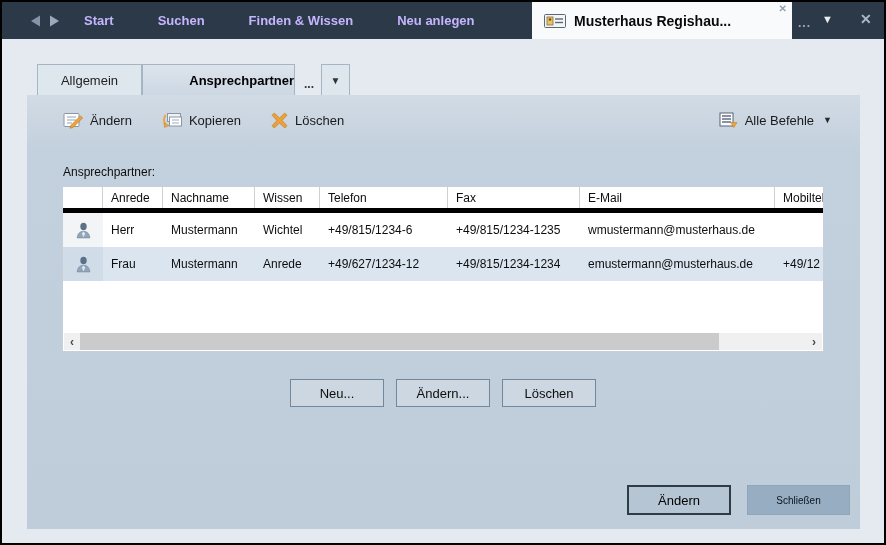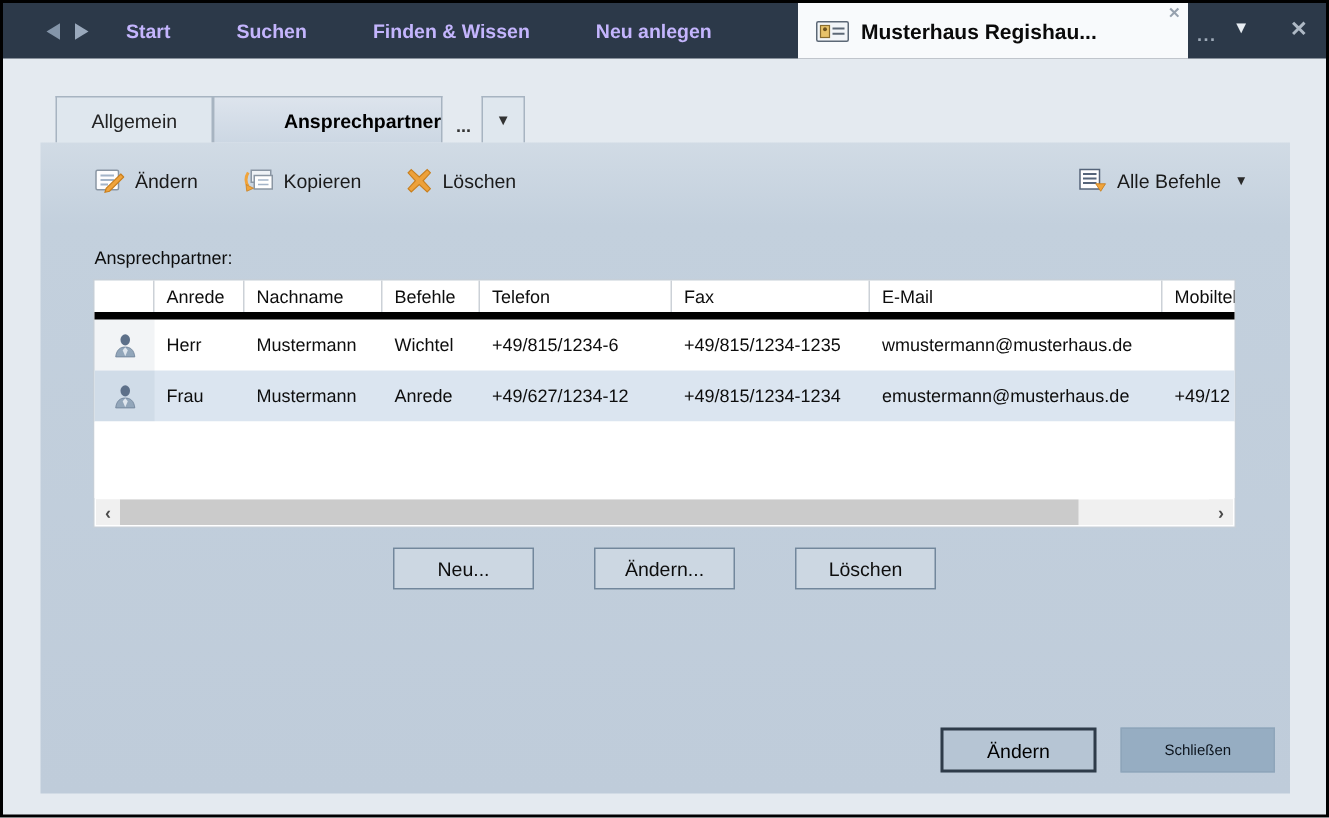--- a/index.html
+++ b/index.html
@@ -81,22 +81,22 @@
     height:17px; margin:1px; background:#f0f0f0; display:flex; align-items:center;
   }
   .scroll-arrow {
     width:16px; height:17px; display:flex; align-items:center; justify-content:center;
     font-size:12px; font-weight:bold; color:#4a4a4a; background:#f0f0f0;
   }
   .scroll-track { flex:1; height:17px; position:relative; }
   .scroll-thumb { position:absolute; left:0; top:0; height:17px; width:88%; background:#cbcbcb; }
   
   .row-actions {
-    position:absolute; left:35px; top:270px; width:762px;
-    display:flex; justify-content:center; gap:40px;
+    position:absolute; left:35px; top:284px; width:762px;
+    display:flex; justify-content:center; gap:12px;
   }
   .panel-btn {
     min-width:94px; height:28px; border:1px solid #72879c; background:#ccd7e2;
     font-family:"Liberation Sans",sans-serif; font-size:13px; color:#0d0d0d; padding:0 14px;
   }
   
   .footer-edit {
     position:absolute; left:600px; top:390px; width:104px; height:30px;
     background:#b6c5d4; border:2px solid #2e3b49;
     font-family:"Liberation Sans",sans-serif; font-size:13px; color:#000;
@@ -214,21 +214,21 @@
       </div>
     </div>
 
     <div class="list-label">Ansprechpartner:</div>
 
     <div class="tablebox">
       <div class="thead">
         <div class="th c0"></div>
         <div class="th c1">Anrede</div>
         <div class="th c2">Nachname</div>
-        <div class="th c3">Befehle</div>
+        <div class="th c3">Wissen</div>
         <div class="th c4">Telefon</div>
         <div class="th c5">Fax</div>
         <div class="th c6">E-Mail</div>
         <div class="th clast">Mobiltele</div>
       </div>
 
       <div class="trow">
         <div class="td c0 cell-icon">
           <span class="icon">
             <svg width="17" height="17" viewBox="0 0 16 16">

